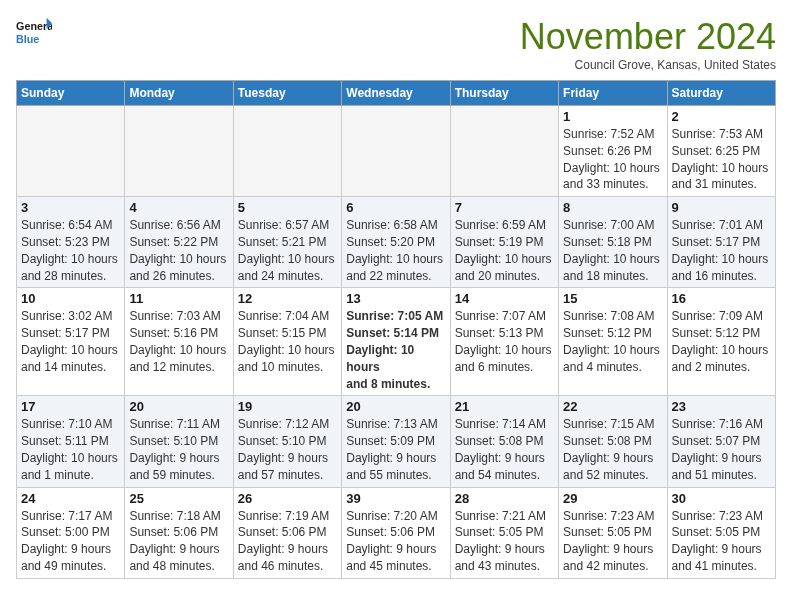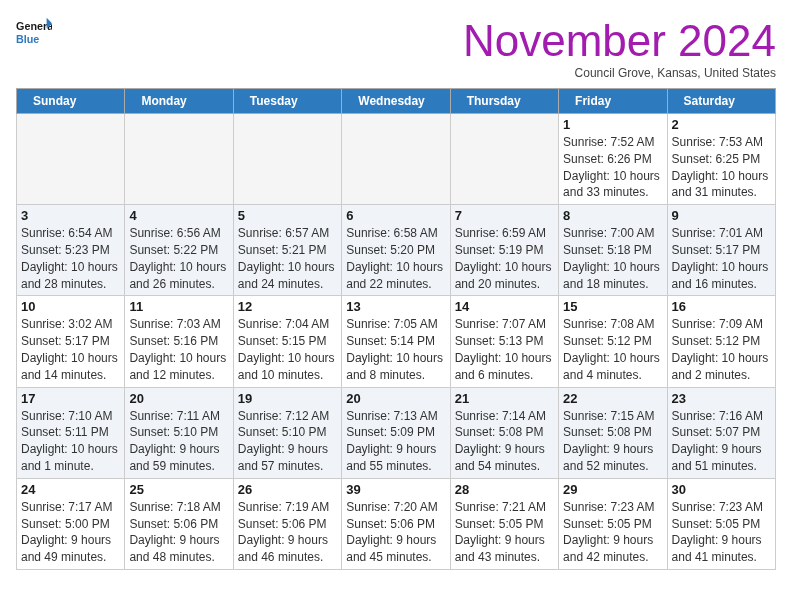--- a/index.html
+++ b/index.html
@@ -22,39 +22,39 @@
       gap: 4px;
     }
     .logo-icon {
       width: 36px;
       height: 36px;
     }
     .title-block {
       text-align: right;
     }
     .month-title {
-      font-size: 44px;
+      font-size: 36px;
       font-weight: normal;
-      color: #a21caf;
+      color: #4d7c0f;
     }
     .location {
       font-size: 12px;
       color: #444;
     }
     table {
       width: 100%;
       border-collapse: collapse;
       table-layout: fixed;
     }
     th {
       background-color: #2e7abf;
       color: #fff;
       font-size: 12px;
       font-weight: bold;
-      padding: 5px 16px;
+      padding: 5px 4px;
       text-align: left;
       border: 1px solid #aaa;
     }
     td {
       vertical-align: top;
       border: 1px solid #ccc;
       padding: 3px 4px;
       font-size: 10px;
       color: #222;
       height: 80px;
@@ -201,21 +201,21 @@
         </td>
         <td>
           <span class="day-num">12</span>
           <div class="day-info" style="white-space: pre-line;">Sunrise: 7:04 AM
 Sunset: 5:15 PM
 Daylight: 10 hours
 and 10 minutes.</div>
         </td>
         <td>
           <span class="day-num">13</span>
-          <div class="day-info" style="white-space: pre-line;">Sunrise: 7:05 AM
+          <div class="day-info" style="white-space: pre-line; font-weight: bold;">Sunrise: 7:05 AM
 Sunset: 5:14 PM
 Daylight: 10 hours
 and 8 minutes.</div>
         </td>
         <td>
           <span class="day-num">14</span>
           <div class="day-info" style="white-space: pre-line;">Sunrise: 7:07 AM
 Sunset: 5:13 PM
 Daylight: 10 hours
 and 6 minutes.</div>

